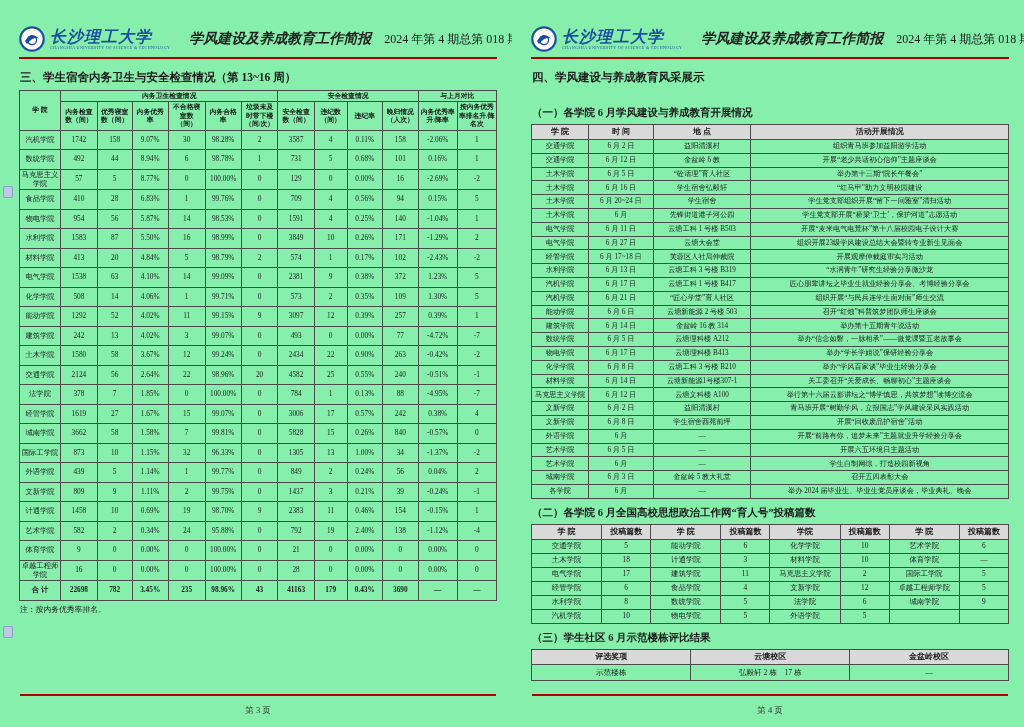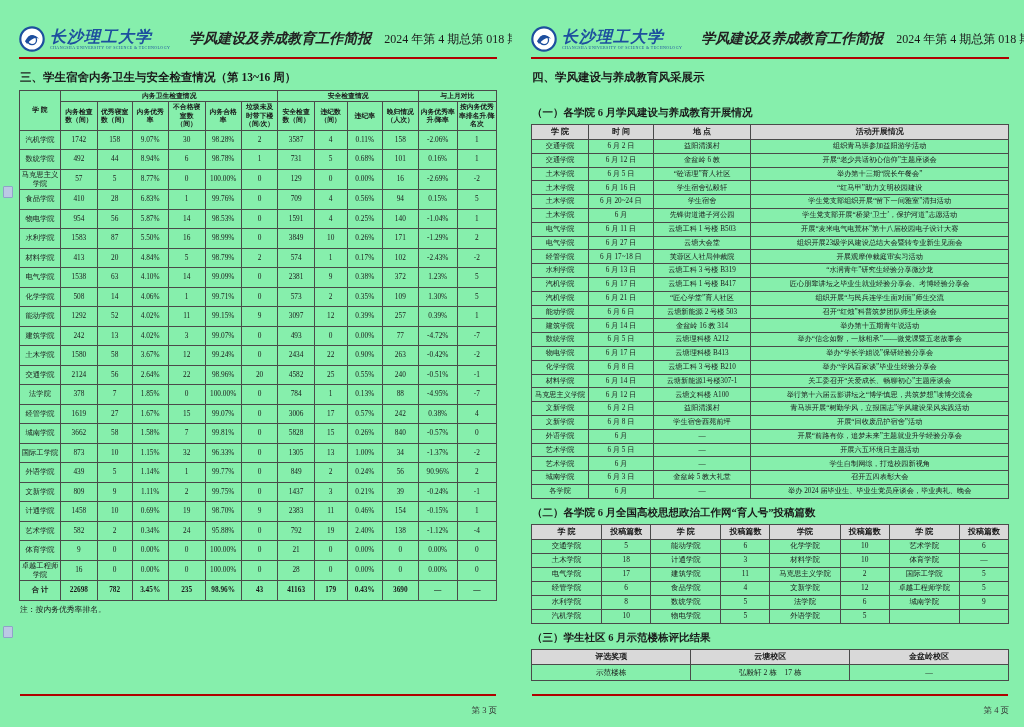--- a/index.html
+++ b/index.html
@@ -38,21 +38,21 @@
   .hygiene .total td{font-weight:bold;}
 
   .gray-head th{background:#d9d9d9;font-size:8px;font-weight:bold;height:12px;line-height:1.2;}
   .t1 td{font-size:7.2px;height:10.8px;line-height:1.15;}
   .t2 td{font-size:7.4px;height:11px;line-height:1.15;}
   .t3 td{font-size:7.6px;height:13px;line-height:1.2;}
 
   .footnote{font-size:7.8px;margin:3px 1px 0;}
   .page-bottom{margin-top:auto;}
   .bottom-rule{height:2.5px;background:#b00000;margin:6px 1px 9px;}
-  .page-num{text-align:right;font-size:8.5px;color:#333;margin-bottom:2px;}
+  .page-num{text-align:center;font-size:8.5px;color:#333;margin-bottom:2px;}
 
   .margin-mark{position:absolute;width:8px;height:10px;background:#bcc9e4;border:1px solid #8fa3c8;border-radius:1px;}
   .mark-top{left:3px;top:186px;}
   .mark-bottom{left:3px;top:626px;}
 </style>
 </head>
 <body>
 
 <div class="spread">
 
@@ -376,21 +376,21 @@
             <td>439</td>
             <td>5</td>
             <td>1.14%</td>
             <td>1</td>
             <td>99.77%</td>
             <td>0</td>
             <td>849</td>
             <td>2</td>
             <td>0.24%</td>
             <td>56</td>
-            <td>90.96%</td>
+            <td>0.04%</td>
             <td>2</td>
           </tr>
           <tr>
             <td>文新学院</td>
             <td>809</td>
             <td>9</td>
             <td>1.11%</td>
             <td>2</td>
             <td>99.75%</td>
             <td>0</td>

